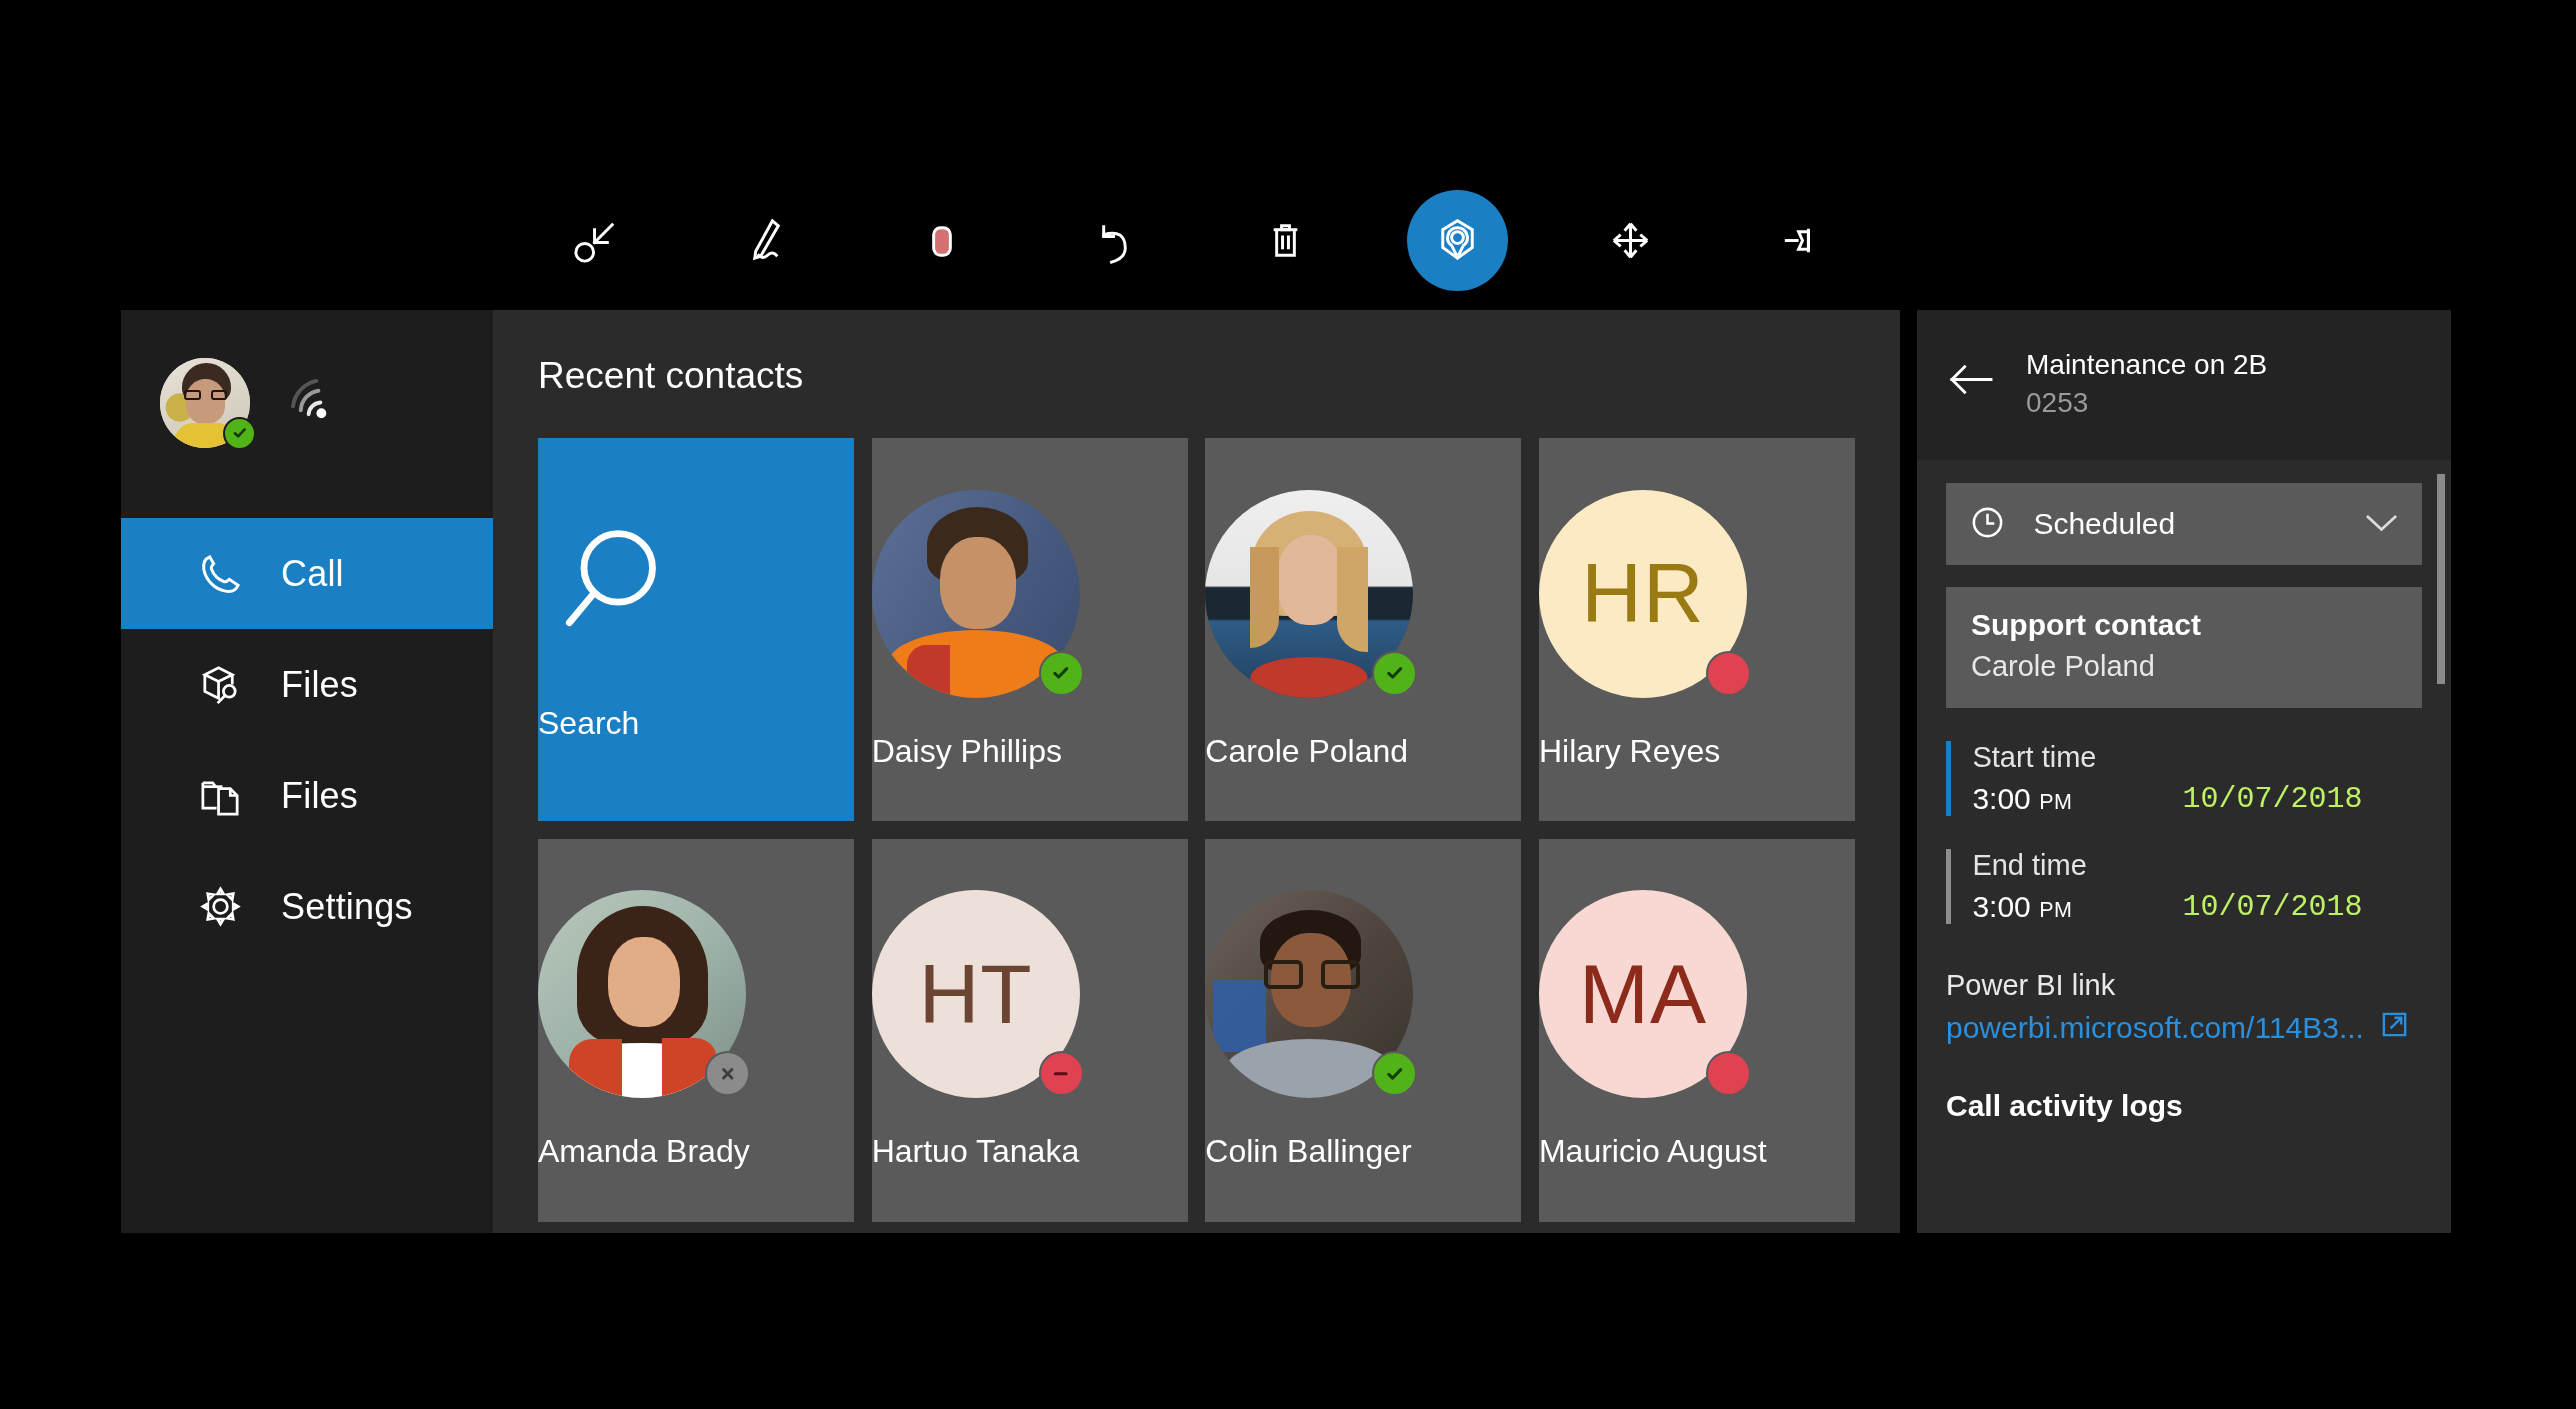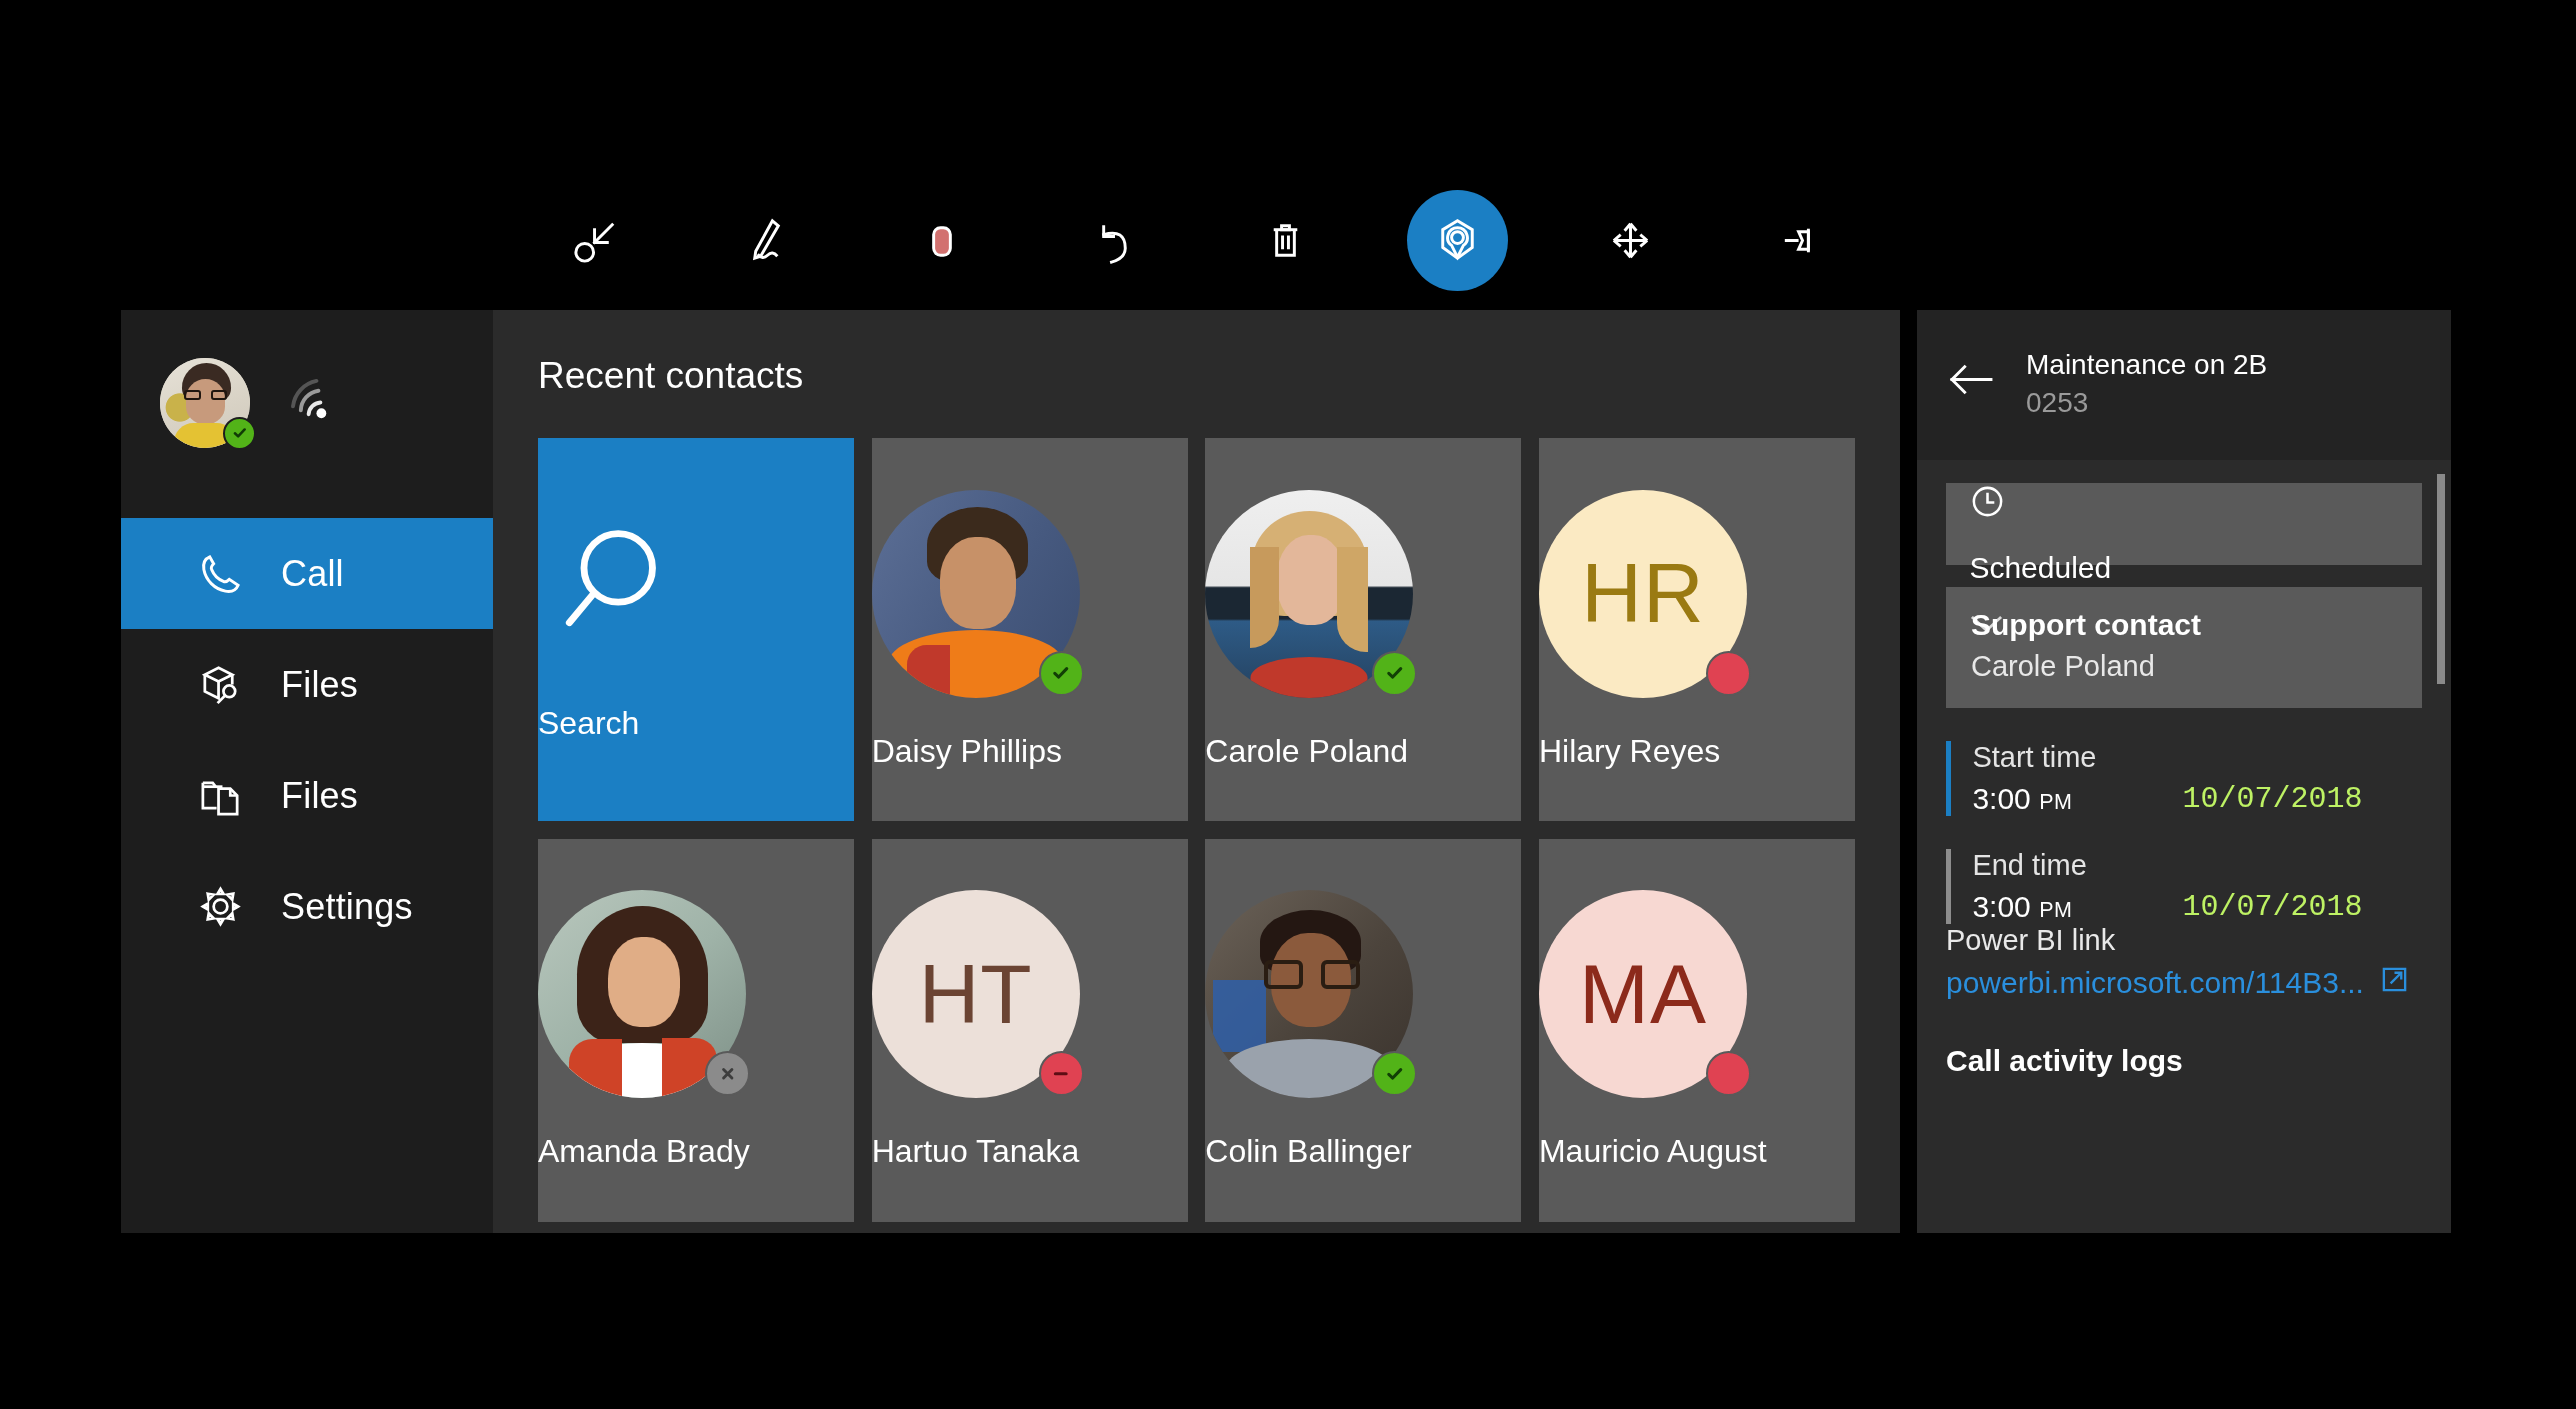--- a/index.html
+++ b/index.html
@@ -142,41 +142,41 @@
     background: #232323; padding: 39px 0 41px 0;
     display: flex; align-items: flex-start; gap: 29px; padding-left: 27px;
   }
   .back-btn { width: 53px; height: 53px; display:flex; align-items:center; justify-content:center; margin-top:3.9px; }
   .rp-title { font-size: 28px; color: #fff; line-height: 1.15; }
   .rp-sub { font-size: 28px; color: #9a9a9a; margin-top: 5.9px; }
   .rp-body { padding: 23.4px 29px 0 29px; position: relative; flex: 1 1 auto; overflow: hidden; }
 
   .dropdown {
     background: #5a5a5a; height: 82px;
-    display: flex; gap: 27px;
-    padding: 0 23.4px; margin-bottom: 21.5px; flex-direction: column;
+    display: flex; align-items: center; gap: 27px;
+    padding: 0 23.4px; margin-bottom: 21.5px;
   }
   .dropdown .dd-label { font-size: 30px; color: #fff; flex: 1 1 auto; }
 
   .contact-box { background: #5a5a5a; padding: 21.5px 25px 25px 25px; }
   .cb-title { font-size: 30px; color: #fff; font-weight: 700; }
   .cb-name { font-size: 29px; color: #e8e8e8; margin-top: 7.8px; font-weight: 400; }
 
   .time-row { display: flex; gap: 21.5px; margin-top: 33px; }
   .bar { width: 4.9px; flex: 0 0 4.9px; }
   .bar.blue { background: #1b7fc4; }
   .bar.gray { background: #8d8d8d; }
   .time-main { flex: 1 1 auto; }
   .t-label { font-size: 29px; color: #e4e4e4; }
   .t-vals { display: flex; margin-top: 7.8px; }
   .t-time { font-size: 30px; color: #fff; width: 210px; }
   .t-time .ampm { font-size: 21.5px; letter-spacing: 0.5px; }
   .t-date { font-size: 30px; color: #bef264; font-family: Liberation Mono, monospace; }
 
-  .link-block { }
+  .link-block { margin-top: 45px; }
   .lb-title { font-size: 29px; color: #e9e9e9; }
   .lb-link { font-size: 30px; color: #2a8fdd; margin-top: 7.8px; display: flex; align-items: center; gap: 15.6px; }
 
   .logs-title { margin-top: 43px; font-size: 30px; color: #fff; font-weight: 700; }
 
   .scrollbar {
     position: absolute; right: 5.9px; top: 13.7px;
     width: 7.8px; height: 722px; background: transparent;
   }
   .scroll-thumb { width: 7.8px; height: 210px; background: #8a8a8a; }

